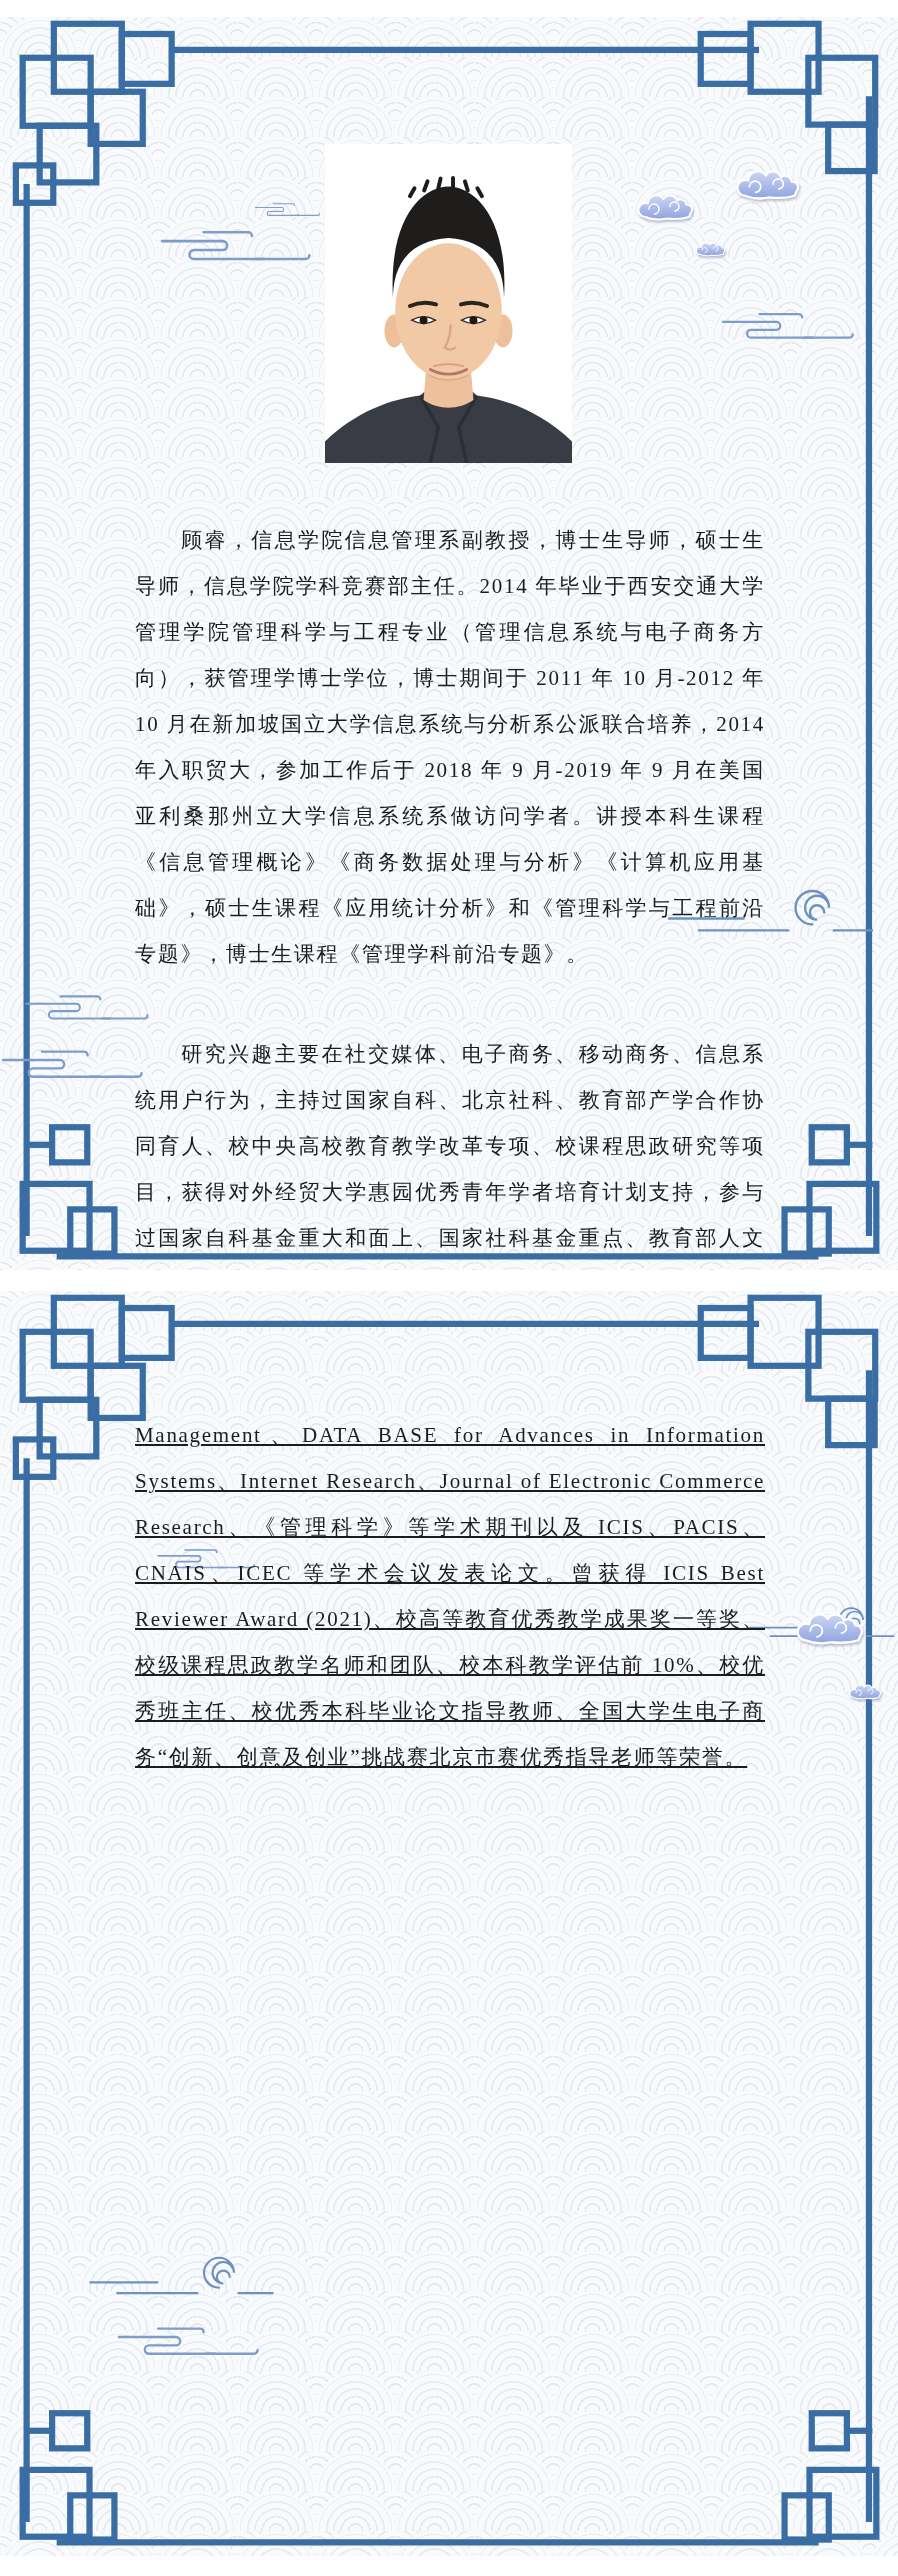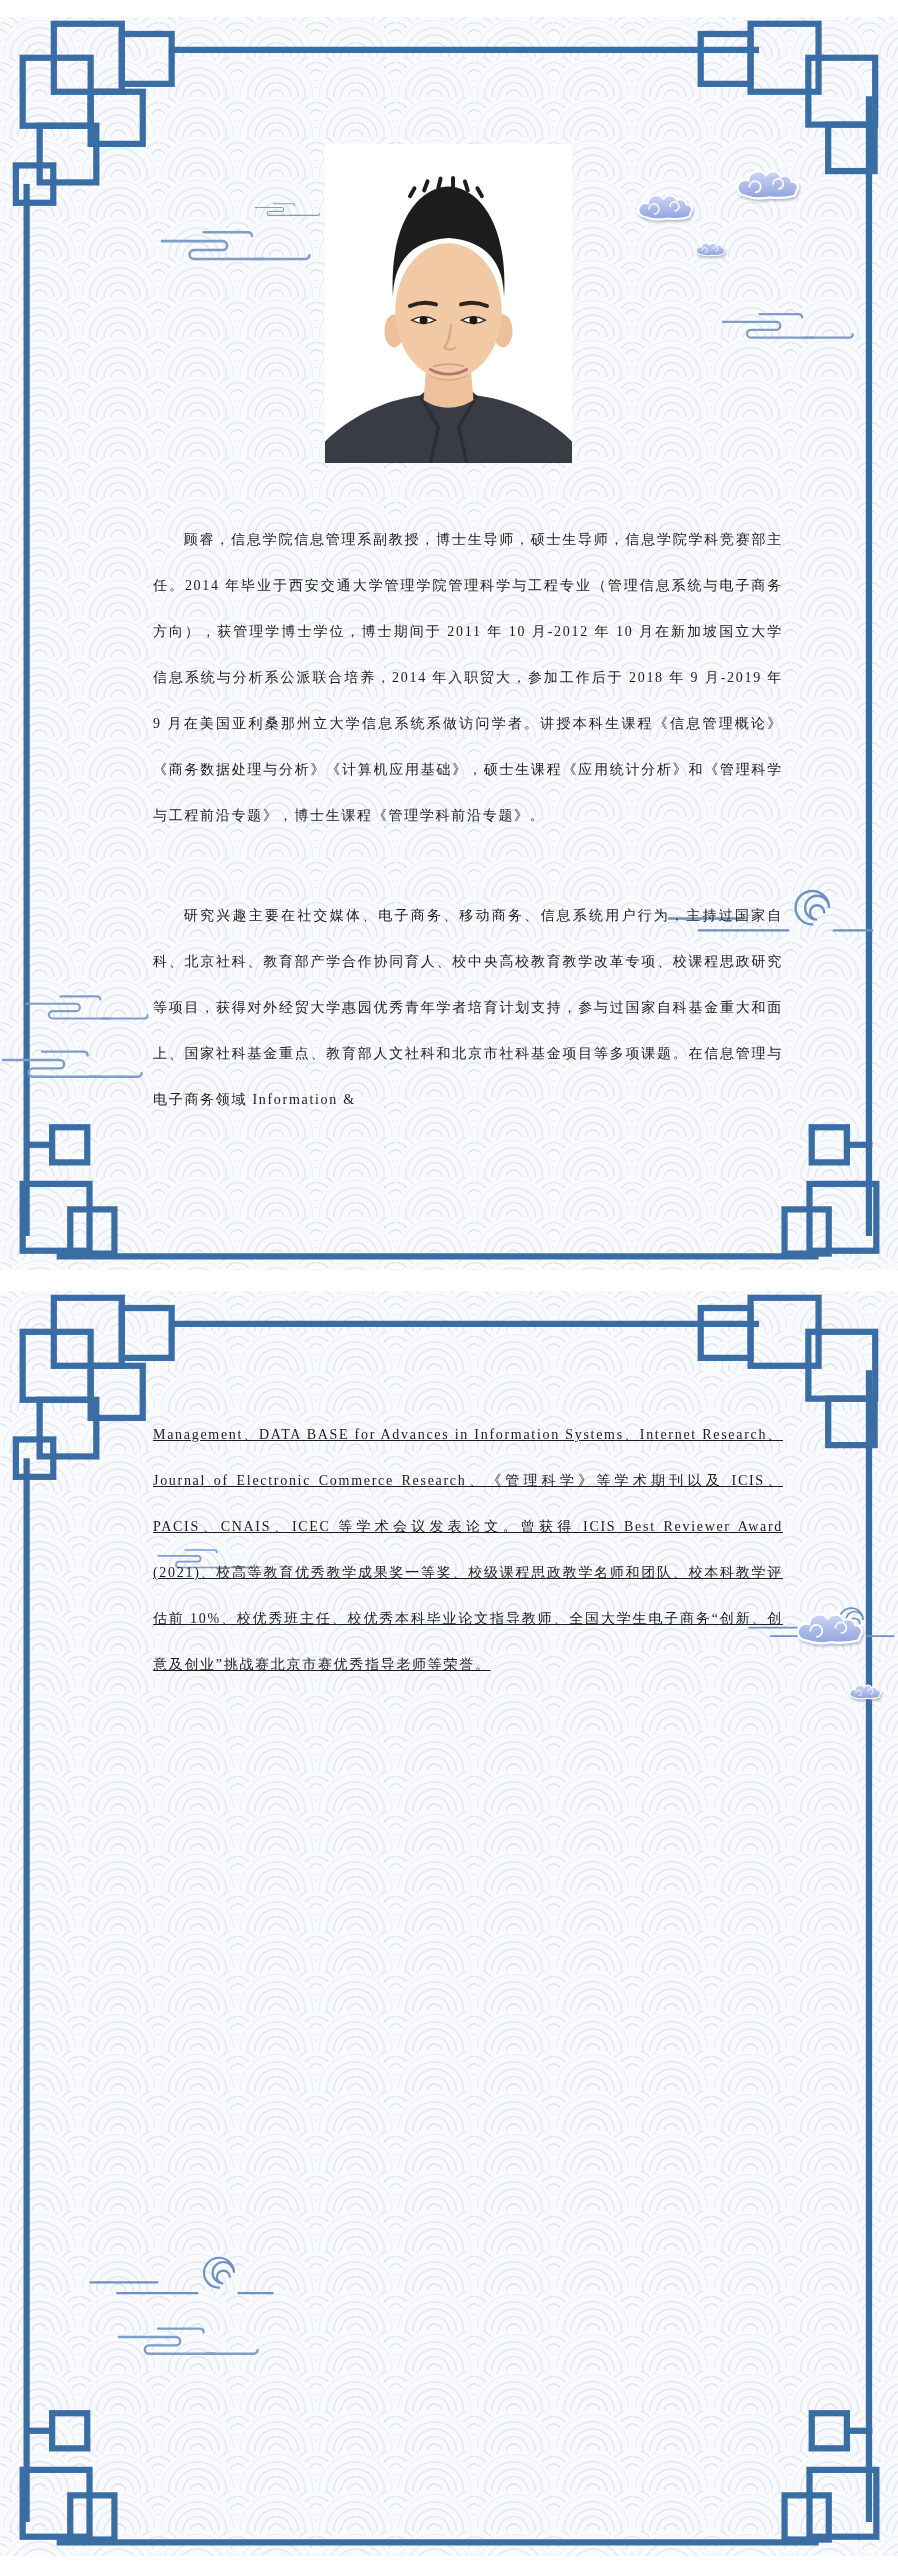--- a/index.html
+++ b/index.html
@@ -15,22 +15,22 @@
       radial-gradient(circle at 50% 100%, #f8fafc 0 6.2px, #e3e8f2 6.2px 8px, #f8fafc 8px 13.6px, #e4e9f2 13.6px 15.3px, #f8fafc 15.3px 21px, #e6ebf4 21px 22.7px, #f8fafc 22.7px 28px, #e9edf5 28px 30px, #f8fafc 30px 36px, #ecf0f6 36px 37px, #f8fafc 37px 40px, rgba(248,250,252,0) 40px),
       radial-gradient(circle at 50% 100%, #f8fafc 0 6.2px, #e3e8f2 6.2px 8px, #f8fafc 8px 13.6px, #e4e9f2 13.6px 15.3px, #f8fafc 15.3px 21px, #e6ebf4 21px 22.7px, #f8fafc 22.7px 28px, #e9edf5 28px 30px, #f8fafc 30px 36px, #ecf0f6 36px 37px, #f8fafc 37px 40px, rgba(248,250,252,0) 40px);
     background-size:79px 40px;
     background-position:0 0, 40px 20px;
   }
   #card1{top:17px;height:1253px;}
   #card2{top:1291px;height:1265px;}
   .frame{position:absolute;left:0;top:0;pointer-events:none;}
   
   .bio{
-    position:absolute;left:153px;width:630px;
-    font-size:14px;line-height:46px;letter-spacing:1.7px;
+    position:absolute;left:135px;width:630px;
+    font-size:21px;line-height:46px;letter-spacing:1.7px;
     color:#1c1c1c;text-align:justify;
   }
   .bio p{margin:0;}
   .bio p.indent{text-indent:2.2em;}
   .bio p + p{margin-top:54px;}
   #bio-block-1{top:500px;}
   #bio-block-2{top:121px;text-decoration:underline;}
   
   .photo{
     position:absolute;left:325px;top:127px;width:247px;height:319px;

